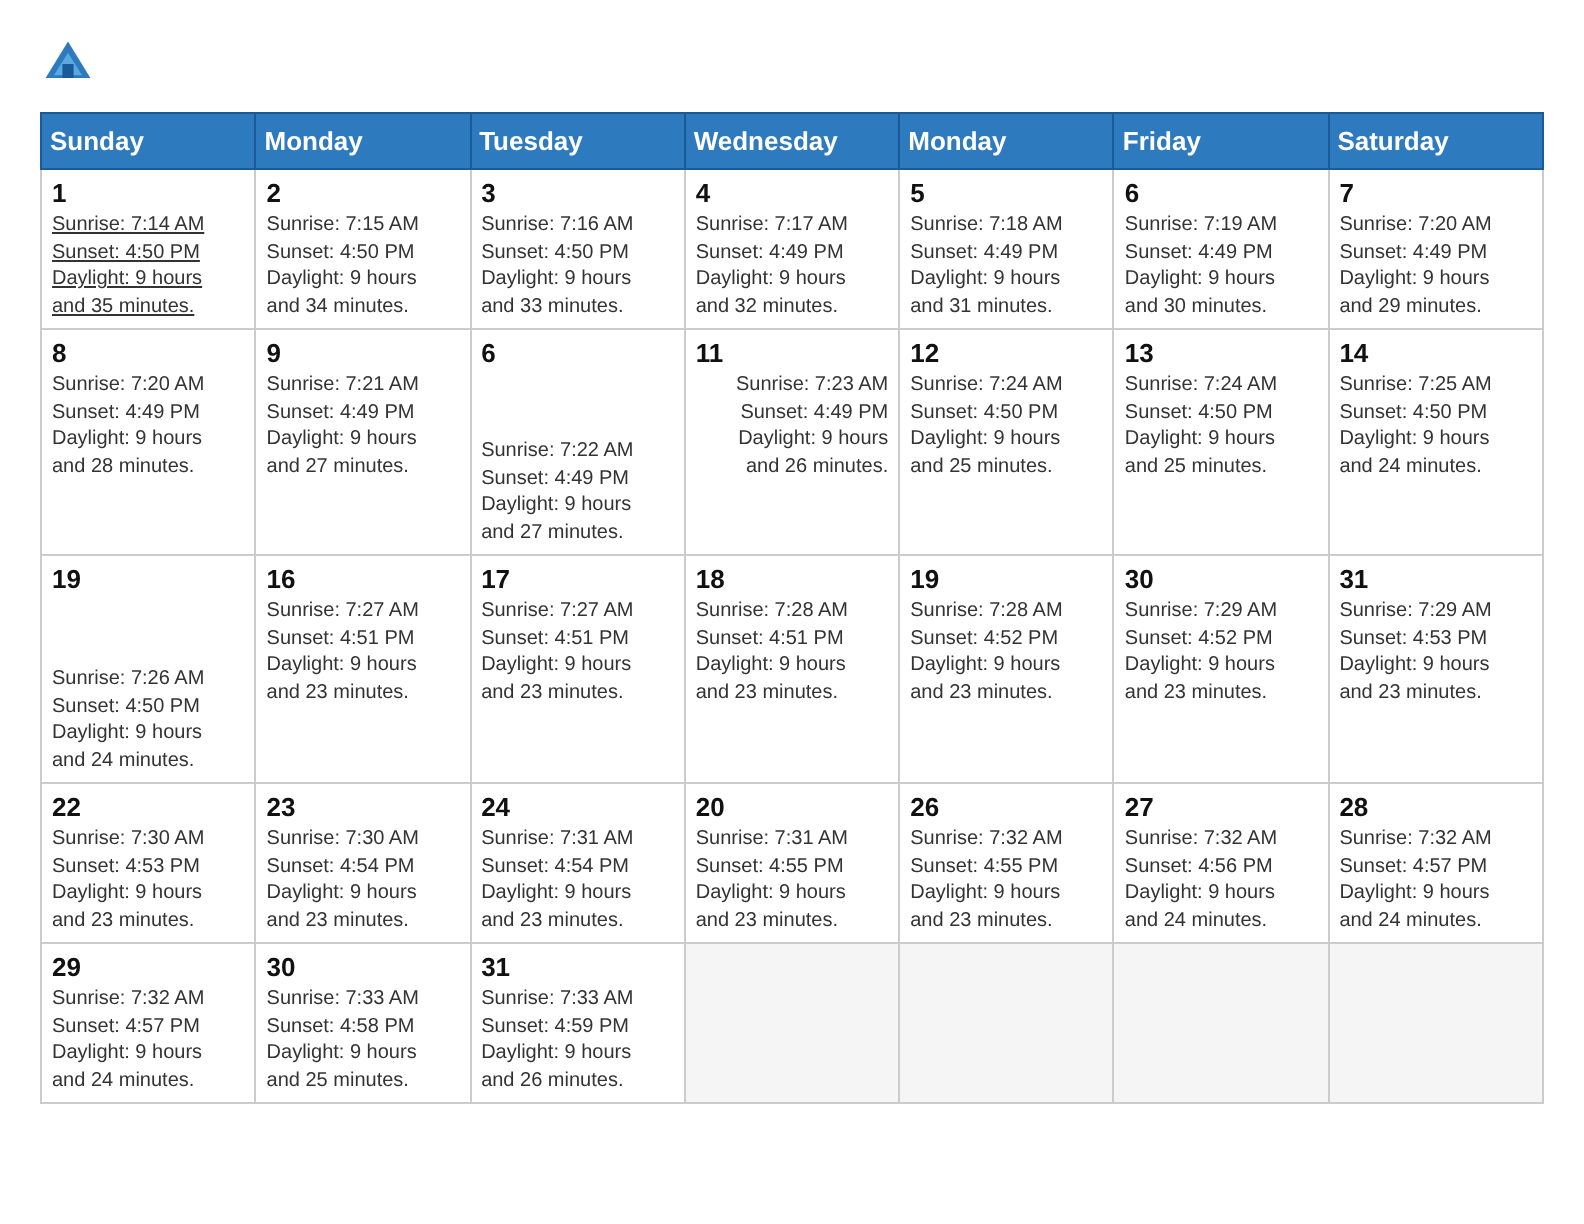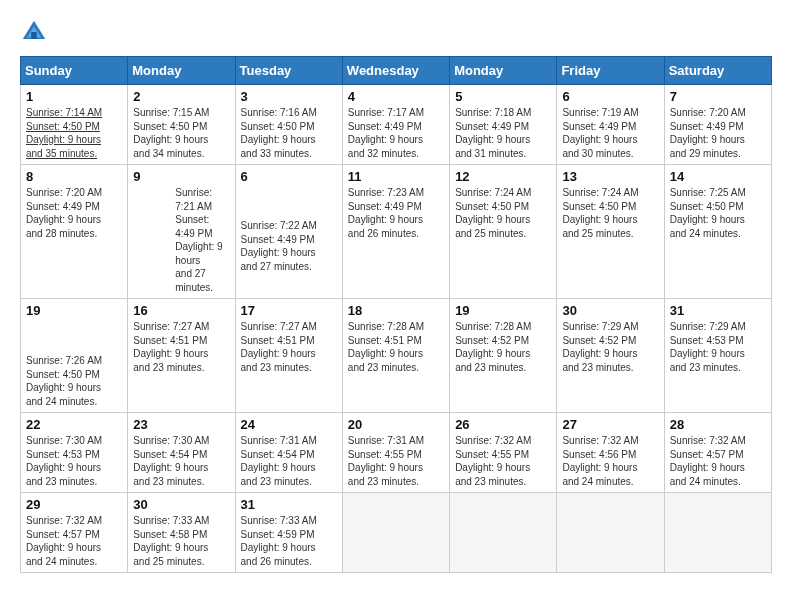--- a/index.html
+++ b/index.html
@@ -182,35 +182,35 @@
         <tr>
           <td>
             <span class="day-number">8</span>
             <div class="day-info" style="white-space: pre-line;">Sunrise: 7:20 AM
 Sunset: 4:49 PM
 Daylight: 9 hours
 and 28 minutes.</div>
           </td>
           <td>
             <span class="day-number">9</span>
-            <div class="day-info" style="white-space: pre-line; margin-left: 42px;">Sunrise: 7:21 AM
+            <div class="day-info" style="white-space: pre-line;">Sunrise: 7:21 AM
 Sunset: 4:49 PM
 Daylight: 9 hours
 and 27 minutes.</div>
           </td>
           <td>
             <span class="day-number">6</span>
             <div class="day-info" style="white-space: pre-line; margin-top: 35px;">Sunrise: 7:22 AM
 Sunset: 4:49 PM
 Daylight: 9 hours
 and 27 minutes.</div>
           </td>
           <td>
             <span class="day-number">11</span>
-            <div class="day-info" style="white-space: pre-line;">Sunrise: 7:23 AM
+            <div class="day-info" style="white-space: pre-line; text-align: right;">Sunrise: 7:23 AM
 Sunset: 4:49 PM
 Daylight: 9 hours
 and 26 minutes.</div>
           </td>
           <td>
             <span class="day-number">12</span>
             <div class="day-info" style="white-space: pre-line;">Sunrise: 7:24 AM
 Sunset: 4:50 PM
 Daylight: 9 hours
 and 25 minutes.</div>

